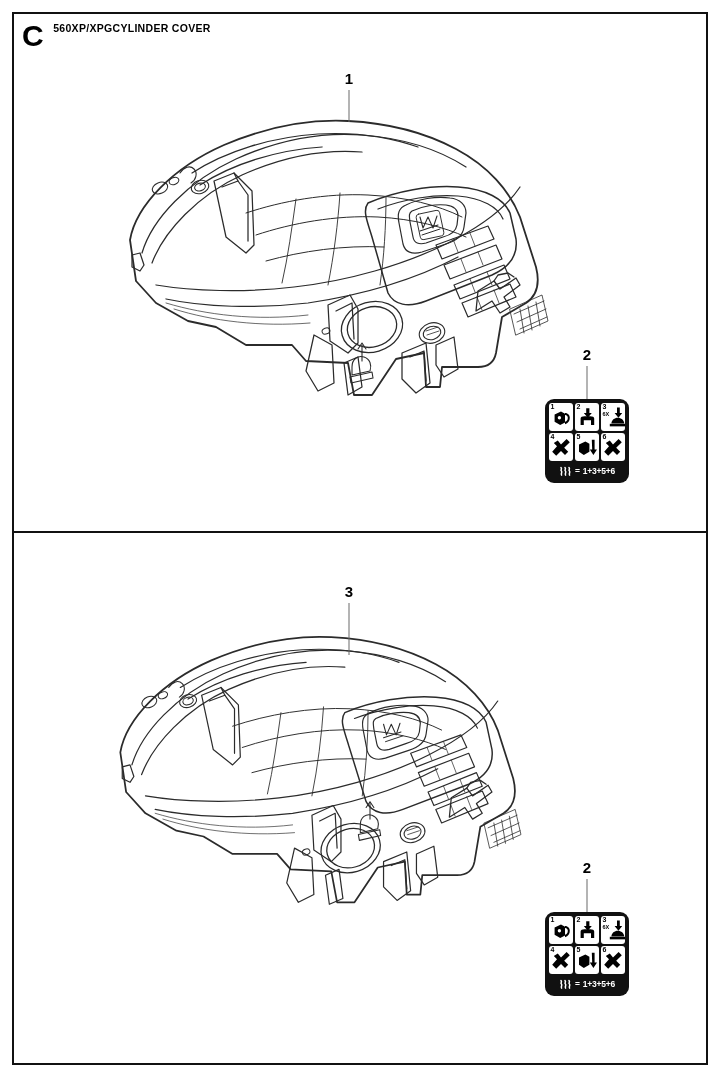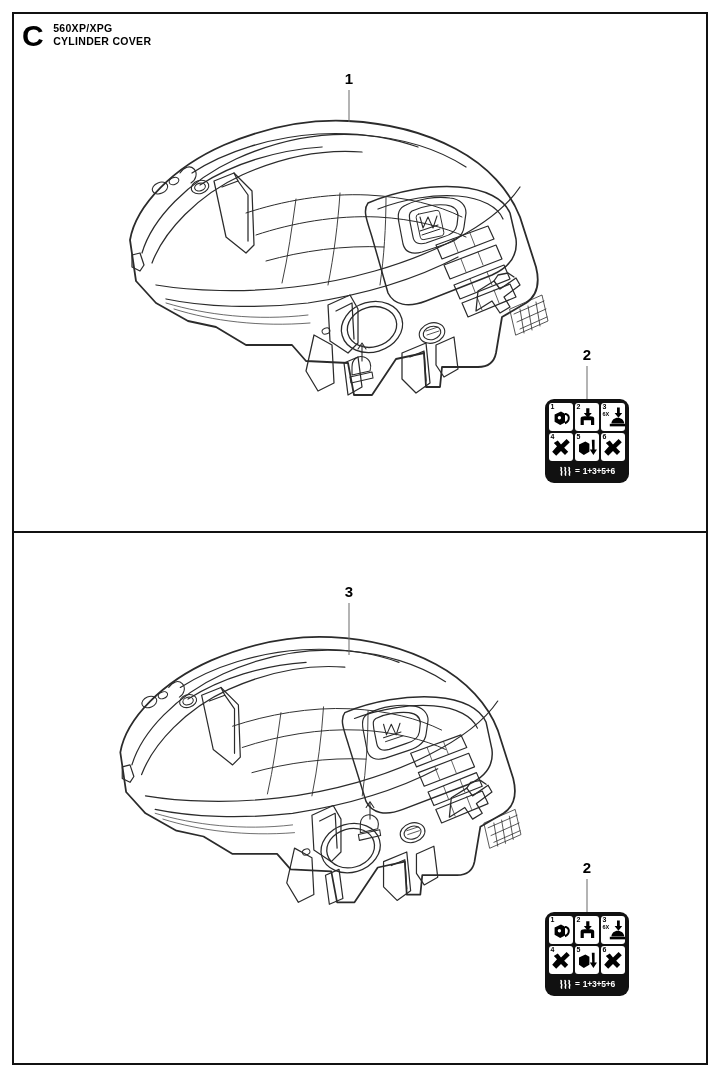--- a/index.html
+++ b/index.html
@@ -54,21 +54,21 @@
     font-size: 30px;
     font-weight: bold;
     line-height: 30px;
     color: #000;
     margin-right: 10px;
     margin-top: 1px;
     letter-spacing: -0.5px;
   }
   .header-titles {
     display: flex;
-    flex-direction: column;
+    flex-direction: row;
     padding-top: 2px;
   }
   .header-title-line {
     font-family: "Liberation Sans", sans-serif;
     font-size: 10.5px;
     font-weight: bold;
     color: #000;
     letter-spacing: 0.3px;
     line-height: 12.5px;
     white-space: nowrap;

